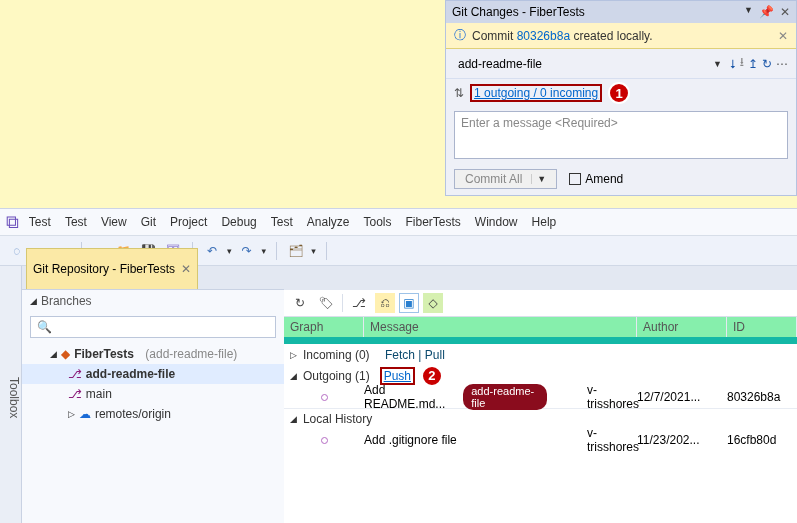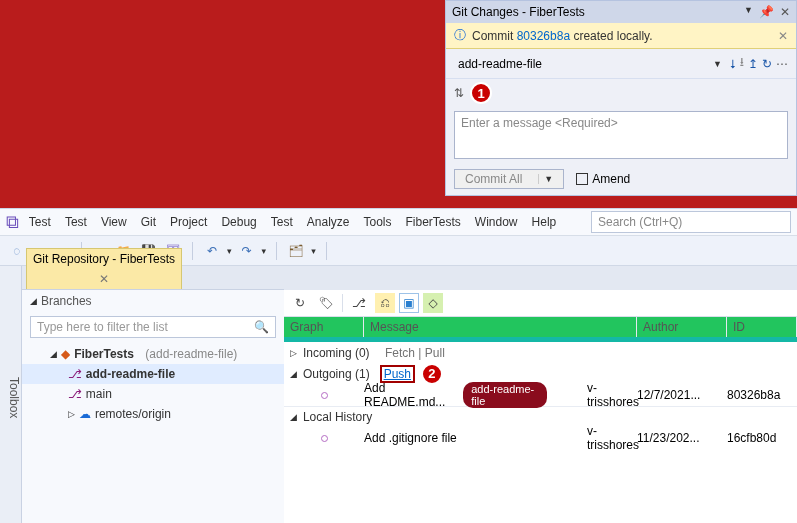--- a/index.html
+++ b/index.html
@@ -1,71 +1,71 @@
 <!DOCTYPE html>
 <html><head>
 <meta charset="utf-8">
 <style>
   * { box-sizing: border-box; font-family: "Segoe UI", Tahoma, sans-serif; font-size: 12px; }
   body { margin: 0; padding: 0; background: #fff; width: 797px; }
-  .top-black { background: #b91c1c; height: 208px; position: relative; }
+  .top-black { background: #fef9c3; height: 208px; position: relative; }
   .git-changes-panel { position: absolute; top: 0; right: 0; width: 352px; background: #eef0f7; border: 1px solid #b5c3e0; }
   .panel-header { display: flex; align-items: center; background: #cfd7e9; padding: 2px 6px; font-size: 12px; height: 22px; justify-content: space-between; }
   .panel-header-title { flex: 1; }
   .panel-header-icons { display: flex; gap: 6px; color: #555; }
   .notice { background: #fff4c5; border-bottom: 1px solid #e0d078; padding: 4px 8px; display: flex; align-items: center; gap: 6px; color: #333; }
   .notice .link { color: #0066cc; }
   .notice .close { margin-left: auto; color: #888; cursor: pointer; }
   .branch-row { display: flex; align-items: center; padding: 4px 8px; gap: 4px; }
   .branch-select { flex: 1; background: #eef0f7; border: none; padding: 3px 4px; display: flex; justify-content: space-between; align-items: center; }
   .icon-stack { display: flex; gap: 4px; align-items: center; color:#1a56a8;}
   .sync-row { padding: 3px 8px; display: flex; align-items: center; gap: 6px; border-top: 1px solid #d7dff0; }
   .sync-link { color: #0066cc; text-decoration: underline; border: 2px solid #a10000; padding: 0 2px; }
   .marker { display: inline-flex; align-items: center; justify-content: center; width: 22px; height: 22px; border-radius: 50%; background: #c90000; color: #fff; font-weight: bold; font-size: 13px; border: 2px solid #fff; }
   .msg-box { margin: 4px 8px; background: #fff; border: 1px solid #aab4cc; height: 48px; padding: 4px 6px; color: #888; }
   .commit-row { display: flex; align-items: center; padding: 6px 8px; gap: 12px; }
-  .commit-btn { border: 1px solid #aab4cc; background:#f0f0f0; color:#888; padding: 2px 10px; display: inline-flex; align-items:center; gap:16px;}
+  .commit-btn { border: 1px solid #aab4cc; background:#f0f0f0; color:#888; padding: 2px 10px; display: inline-flex; align-items:center; gap:9px;}
   .amend { display: flex; align-items: center; gap: 4px; }
   .amend .box { width:12px; height:12px; border:1px solid #333; display:inline-block; }
   
   .app-bar { background: #f7f9fd; border-top: 1px solid #ccd4e6; border-bottom:1px solid #d7dee8; display:flex; align-items:center; padding:4px 6px; gap:4px; height:28px;}
   .vs-logo { color:#6b4fbb; font-size:18px; line-height:1; margin-right:6px;}
   .menu { display:flex; gap:14px; color:#333; }
   .search-box { margin-left:auto; width:200px; border:1px solid #bcc7db; background:#fff; padding:2px 6px; color:#888; height:22px; display:flex; align-items:center;}
   .toolbar { background:#eef2fa; height:30px; border-bottom:1px solid #d0d8e6; display:flex; align-items:center; gap:6px; padding:0 8px; color:#597aab;}
   .tb-sep { width:1px; height:18px; background:#c5cee0; margin:0 4px;}
   .tb-icon { width:18px; text-align:center; color:#3b6fb7;}
   .main-row { display:flex; height:258px;}
   .toolbox-strip { width:22px; background:#eaeef6; border-right:1px solid #c9d2e3; writing-mode:vertical-rl; text-align:center; padding-top:6px; color:#555;}
   .left-col { display:flex; flex-direction:column; flex:0 0 262px;}
   .tab-bar { background:#e3e8f2; height:24px; display:flex; align-items:flex-end; padding:0 4px; border-bottom:1px solid #c9d2e3;}
-  .tab { background:#fbe9a6; border:1px solid #d6c771; border-bottom:none; padding:3px 6px; display:flex; align-items:center; gap:6px; font-size:12px;flex-direction:column;}
+  .tab { background:#fbe9a6; border:1px solid #d6c771; border-bottom:none; padding:13px 6px; display:flex; align-items:center; gap:6px; font-size:12px;}
   .tab .x { color:#777; }
   .left-panel { flex:1; background:#f7f9fd; display:flex; flex-direction:column;}
   .lp-header { padding:4px 8px; display:flex; align-items:center; gap:4px; color:#555;}
   .lp-filter { margin:4px 8px; border:1px solid #bcc7db; background:#fff; color:#999; padding:3px 6px; display:flex; align-items:center; justify-content:space-between;}
   .tree { padding:2px 0;}
   .tree-row { display:flex; align-items:center; gap:4px; padding:2px 10px; color:#333; height:20px;}
   .tree-row.selected { background:#e0ecff; }
   .indent1 { padding-left:28px;}
   .indent2 { padding-left:46px;}
   .muted { color:#888;}
   .right-panel { flex:1; display:flex; flex-direction:column;}
   .right-toolbar { display:flex; align-items:center; padding:3px 6px; gap:6px; border-bottom:1px solid #d9dfea;}
   .right-toolbar .group2 { display:flex; gap:4px;}
   .yellowish { background:#fff0b0; border:1px solid #d6c771;}
   .greenish { background:#d6f0b0; border:1px solid #a9cf78;}
   .tb-btn { width:20px; height:20px; display:inline-flex; align-items:center; justify-content:center; border:1px solid transparent; font-size:12px; color:#444;}
   .filter-hist { margin-left:auto; width:180px; border:1px solid #bcc7db; color:#888; padding:2px 6px; display:flex; align-items:center; justify-content:space-between;}
-  .cols-header { display:flex; border-bottom:5px solid #14b8a6; color:#555; background:#22c55e;}
+  .cols-header { display:flex; border-bottom:7px solid #14b8a6; color:#555; background:#86efac;}
   .cols-header > div {padding:3px 6px; border-right:1px solid #e4e9f1;}
   .col-graph{width:80px;} .col-msg{flex:1;} .col-auth{width:90px;padding-left:40px;} .col-date{width:90px;} .col-id{width:70px;}
   .history-body { flex:1; overflow:hidden;}
   .hist-section { display:flex; align-items:center; gap:6px; padding:2px 6px; color:#333;height:21px;}
-  .hist-section .actions { color:#737373;}
+  .hist-section .actions { color:#0c4a6e;}
   .hist-section .push-link { color:#0066cc; border:2px solid #a10000; text-decoration:underline; padding:0 2px; margin-left:4px;}
   .commit-line { display:flex; align-items:center; height:22px;}
   .commit-line .col-graph{display:flex; align-items:center; justify-content:center; color:#b56cc4; font-size:11px;}
   .dot { width:7px; height:7px; border-radius:50%; background:#fff; border:1.5px solid #b56cc4; margin:0 auto;}
   .pill { background:#8a0c1d; color:#fff; border-radius:10px; padding:1px 8px; font-size:11px; margin-left:6px;}
   .dropdown-caret { font-size:9px; color:#333;}
   .icon { font-family: "Segoe UI Symbol", sans-serif; }
   .blue { color:#1a6bd6;}
   .git-ico { color:#d65a1a;}
 </style>
@@ -97,20 +97,21 @@
       <span class="icon-stack">
         <span class="icon">⭣</span>
         <span class="icon" style="color:#888">⭳</span>
         <span class="icon">↥</span>
         <span class="icon">↻</span>
         <span class="icon" style="color:#555">⋯</span>
       </span>
     </div>
     <div class="sync-row">
       <span class="icon" style="color:#555">⇅</span>
+      <span class="sync-link">1 outgoing / 0 incoming</span>
       <span class="marker">1</span>
     </div>
     <div class="msg-box">Enter a message &lt;Required&gt;</div>
     <div class="commit-row">
       <span class="commit-btn">
         <span>Commit All</span>
         <span style="border-left:1px solid #ccc; padding-left:5px;" class="dropdown-caret">▼</span>
       </span>
       <span class="amend">
         <span class="box"></span>
@@ -129,23 +130,20 @@
     <span>Git</span>
     <span>Project</span>
     <span>Debug</span>
     <span>Test</span>
     <span>Analyze</span>
     <span>Tools</span>
     <span>FiberTests</span>
     <span>Window</span>
     <span>Help</span>
   </div>
-  <div class="search-box">
-    <span>Search (Ctrl+Q)</span>
-  </div>
 </div>
 
 <div class="toolbar">
   <span class="tb-icon icon">◌</span>
   <span class="dropdown-caret">▾</span>
   <span class="tb-icon icon">◌</span>
   <span class="dropdown-caret">▾</span>
   <span class="tb-sep"></span>
   <span class="tb-icon icon git-ico">🕂</span>
   <span class="tb-icon icon" style="color:#2a7fcf">📂</span>
@@ -170,21 +168,20 @@
         <span>Git Repository - FiberTests</span>
         <span class="x icon">✕</span>
       </div>
     </div>
     <div class="left-panel">
       <div class="lp-header">
         <span class="icon dropdown-caret">◢</span>
         <span>Branches</span>
       </div>
       <div class="lp-filter">
-        <span>Type here to filter the list</span>
         <span class="icon">🔍</span>
       </div>
       <div class="tree">
         <div class="tree-row indent1">
           <span class="icon dropdown-caret">◢</span>
           <span class="icon git-ico">◆</span>
           <b>FiberTests</b>&nbsp;
           <span class="muted">(add-readme-file)</span>
         </div>
         <div class="tree-row indent2 selected">

